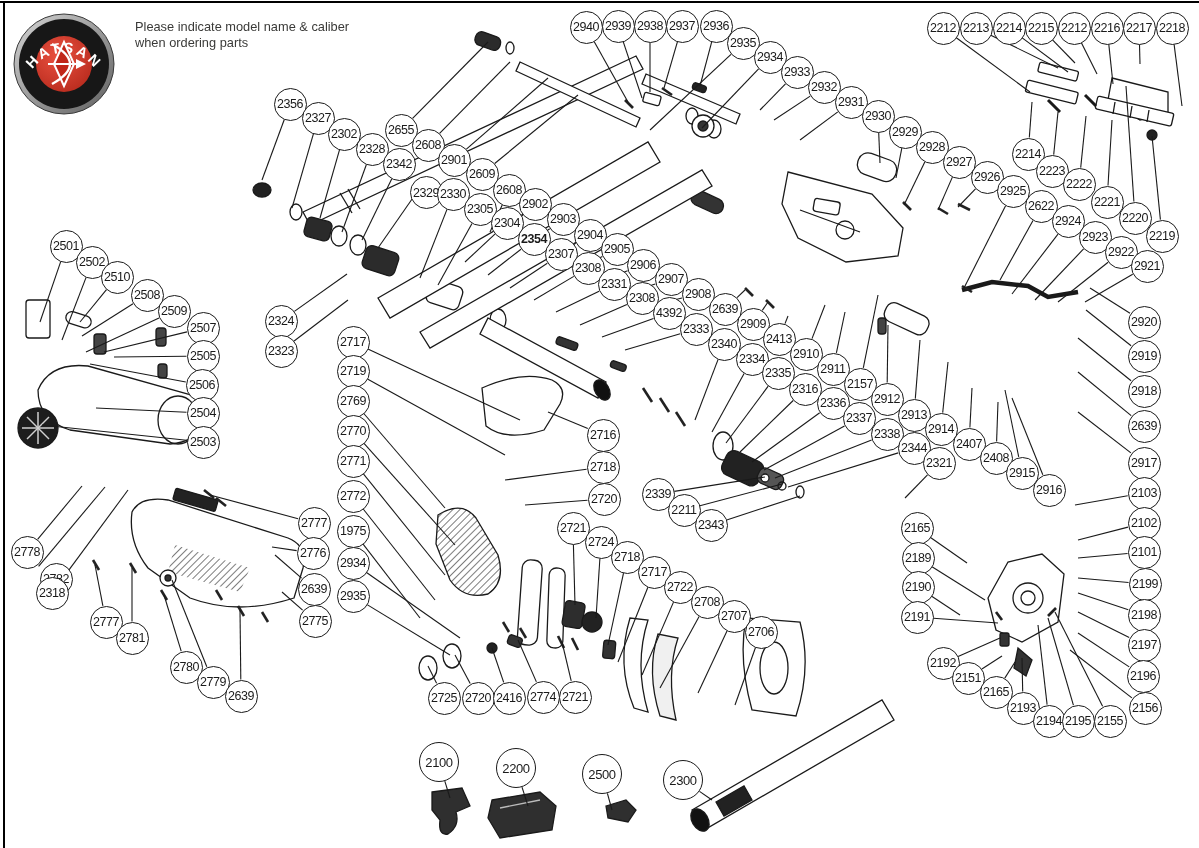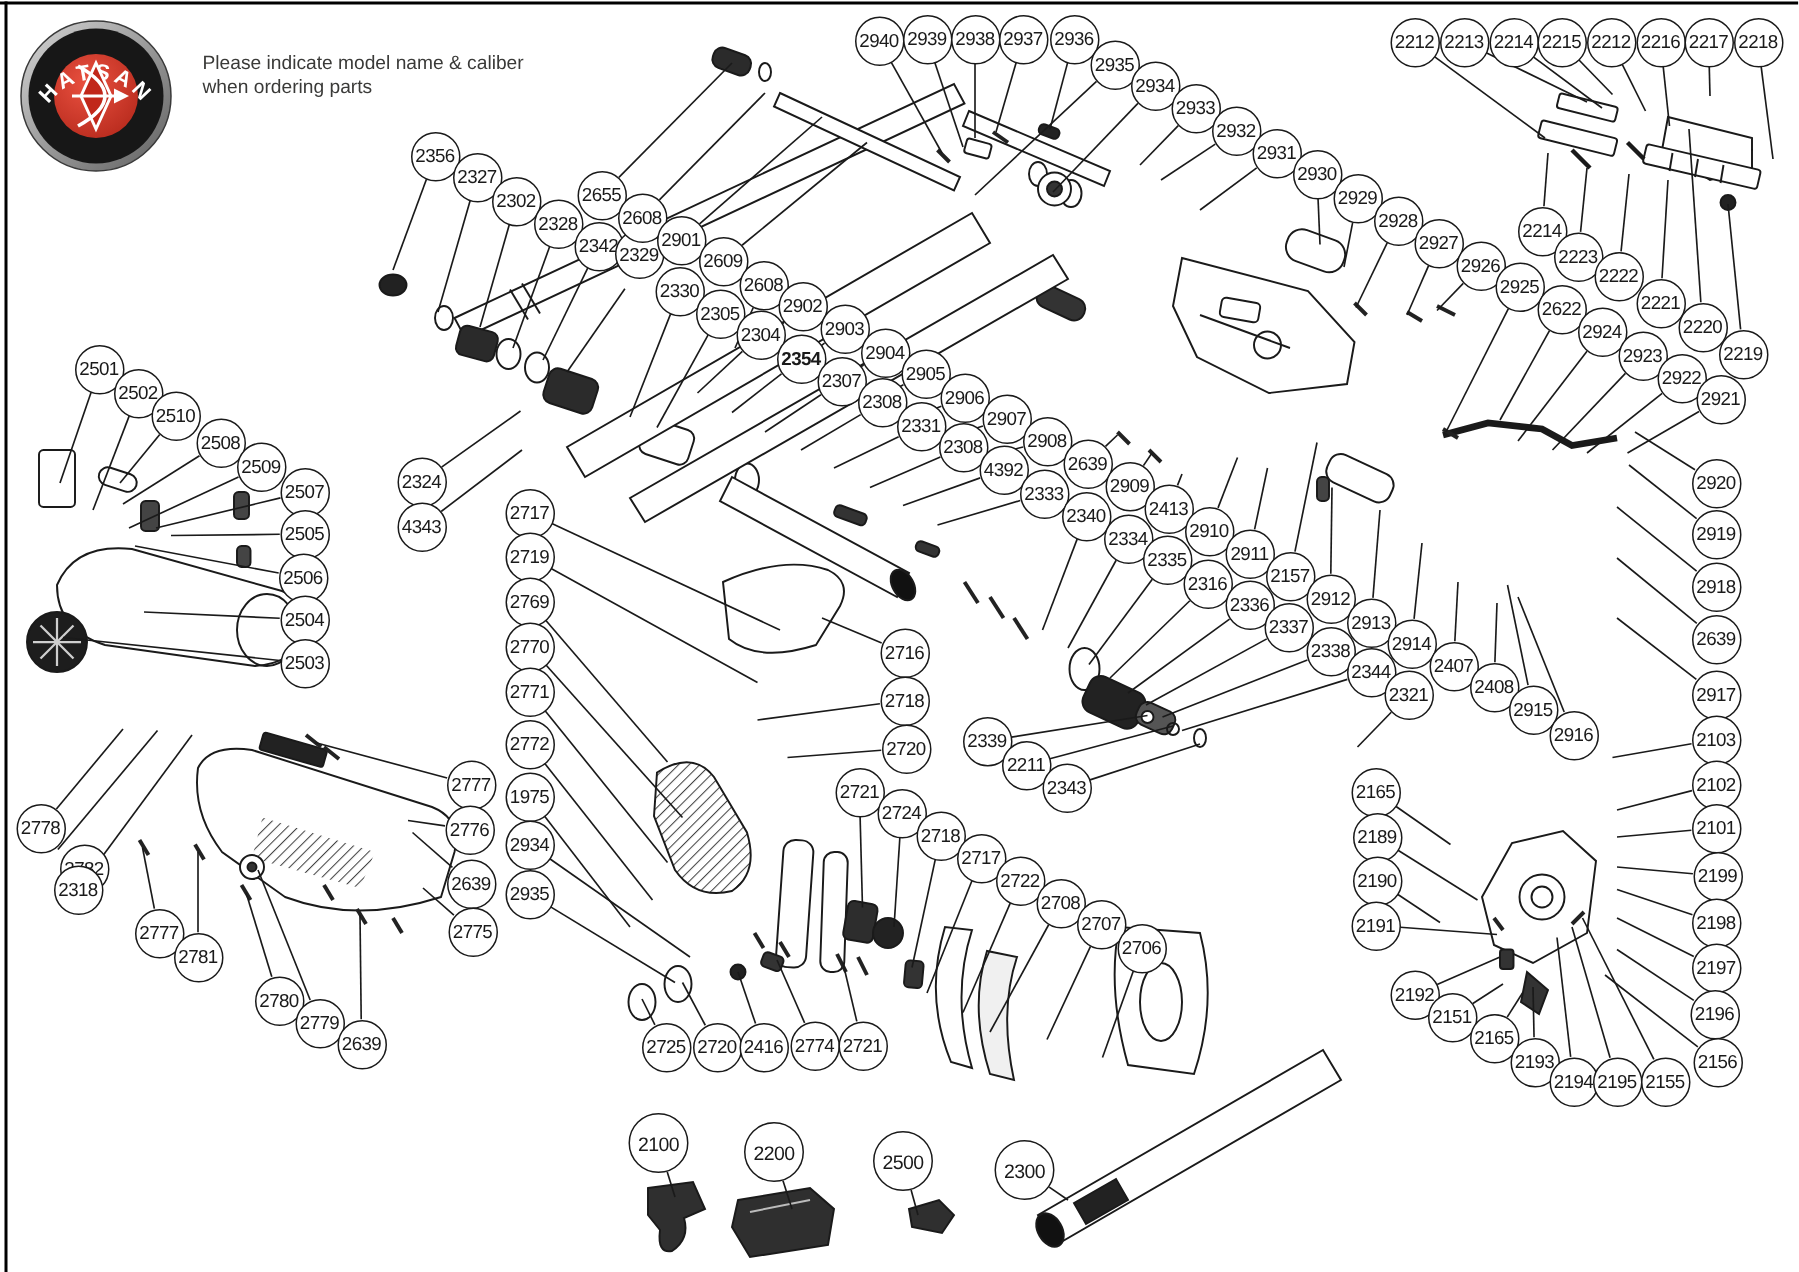--- a/index.html
+++ b/index.html
@@ -12,21 +12,21 @@
            display:flex;align-items:center;justify-content:center;
            font-size:12.5px;letter-spacing:-0.4px;color:#1a1a1a;box-sizing:border-box;}
   .balloon.big{font-size:13px;}
   #header{position:absolute;left:0;top:0;z-index:4;}
   #logo{position:absolute;left:12px;top:6px;}
   #titleblock{position:absolute;left:135px;top:18px;width:420px;color:#3a3a38;}
   #title-line{white-space:nowrap;}
   #title-main{font-size:27px;font-weight:bold;letter-spacing:-0.5px;}
   #title-sub{font-size:19px;font-weight:normal;margin-left:7px;}
   #revision{font-size:19px;margin-top:3px;}
-  .note{font-size:12.8px;margin-top:16px;line-height:1.25;}
+  .note{font-size:12.8px;margin-top:1px;line-height:1.25;}
   .pageborder{position:absolute;background:#000;z-index:0;}
   #border-top{left:0;top:1px;width:1199px;height:2px;}
   #border-left{left:3px;top:1px;width:2px;height:847px;}
 </style>
 </head>
 <body>
 
 <div id="page">
 
   <div id="border-top" class="pageborder"></div>
@@ -423,29 +423,29 @@
       <div class="balloon" style="left: 186.5px; top: 311.5px; width: 33px; height: 33px;">2507</div>
       <div class="balloon" style="left: 186.5px; top: 339.5px; width: 33px; height: 33px;">2505</div>
       <div class="balloon" style="left: 185.5px; top: 368.5px; width: 33px; height: 33px;">2506</div>
       <div class="balloon" style="left: 186.5px; top: 396.5px; width: 33px; height: 33px;">2504</div>
       <div class="balloon" style="left: 186.5px; top: 425.5px; width: 33px; height: 33px;">2503</div>
       <div class="balloon" style="left: 273.5px; top: 87.5px; width: 33px; height: 33px;">2356</div>
       <div class="balloon" style="left: 301.5px; top: 101.5px; width: 33px; height: 33px;">2327</div>
       <div class="balloon" style="left: 327.5px; top: 117.5px; width: 33px; height: 33px;">2302</div>
       <div class="balloon" style="left: 355.5px; top: 132.5px; width: 33px; height: 33px;">2328</div>
       <div class="balloon" style="left: 382.5px; top: 147.5px; width: 33px; height: 33px;">2342</div>
-      <div class="balloon" style="left: 409.5px; top: 153px; width: 33px; height: 33px;">2329</div>
+      <div class="balloon" style="left: 409.5px; top: 176px; width: 33px; height: 33px;">2329</div>
       <div class="balloon" style="left: 436.5px; top: 177.5px; width: 33px; height: 33px;">2330</div>
       <div class="balloon" style="left: 463.5px; top: 192.5px; width: 33px; height: 33px;">2305</div>
       <div class="balloon" style="left: 384.5px; top: 113.5px; width: 33px; height: 33px;">2655</div>
       <div class="balloon" style="left: 411.5px; top: 128.5px; width: 33px; height: 33px;">2608</div>
       <div class="balloon" style="left: 437.5px; top: 143.5px; width: 33px; height: 33px;">2901</div>
       <div class="balloon" style="left: 465.5px; top: 157.5px; width: 33px; height: 33px;">2609</div>
       <div class="balloon" style="left: 264.5px; top: 304.5px; width: 33px; height: 33px;">2324</div>
-      <div class="balloon" style="left: 264.5px; top: 334.5px; width: 33px; height: 33px;">4343</div>
+      <div class="balloon" style="left: 264.5px; top: 334.5px; width: 33px; height: 33px;">2323</div>
       <div class="balloon" style="left: 492.5px; top: 173.5px; width: 33px; height: 33px;">2608</div>
       <div class="balloon" style="left: 518.5px; top: 187.5px; width: 33px; height: 33px;">2902</div>
       <div class="balloon" style="left: 546.5px; top: 202.5px; width: 33px; height: 33px;">2903</div>
       <div class="balloon" style="left: 573.5px; top: 218.5px; width: 33px; height: 33px;">2904</div>
       <div class="balloon" style="left: 600.5px; top: 232.5px; width: 33px; height: 33px;">2905</div>
       <div class="balloon" style="left: 626.5px; top: 248.5px; width: 33px; height: 33px;">2906</div>
       <div class="balloon" style="left: 654.5px; top: 262.5px; width: 33px; height: 33px;">2907</div>
       <div class="balloon" style="left: 681.5px; top: 277.5px; width: 33px; height: 33px;">2908</div>
       <div class="balloon" style="left: 490.5px; top: 206.5px; width: 33px; height: 33px;">2304</div>
       <div class="balloon" style="left: 517.5px; top: 222.5px; width: 33px; height: 33px; font-weight: bold;">2354</div>

